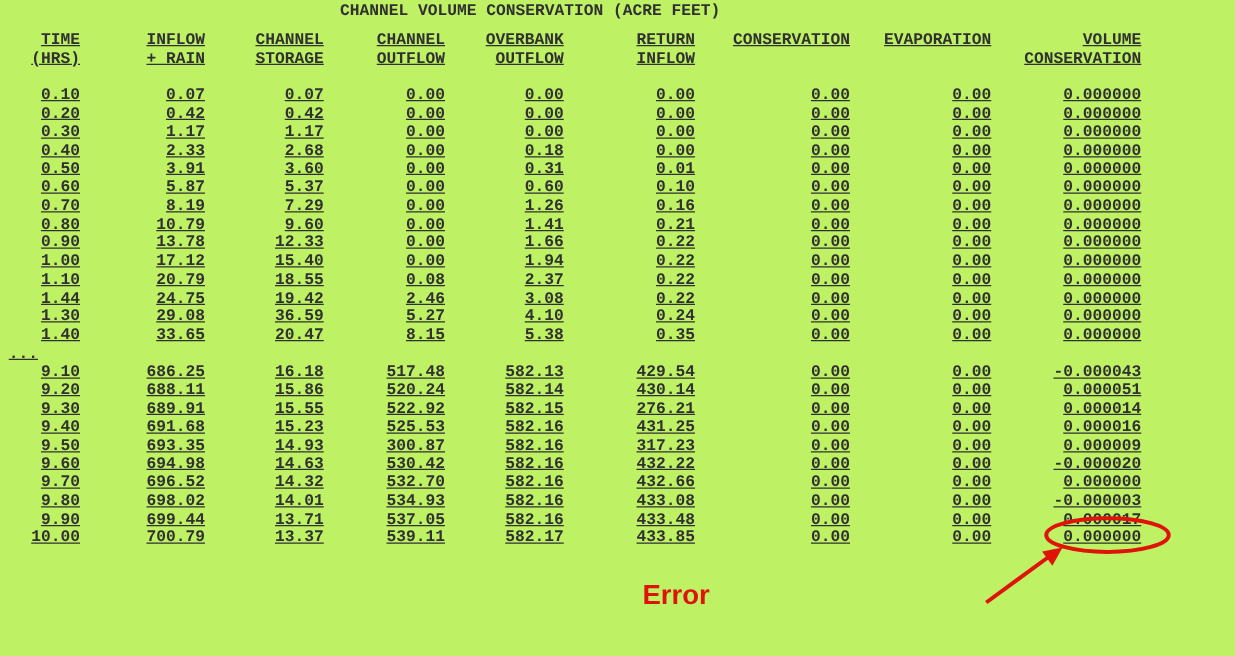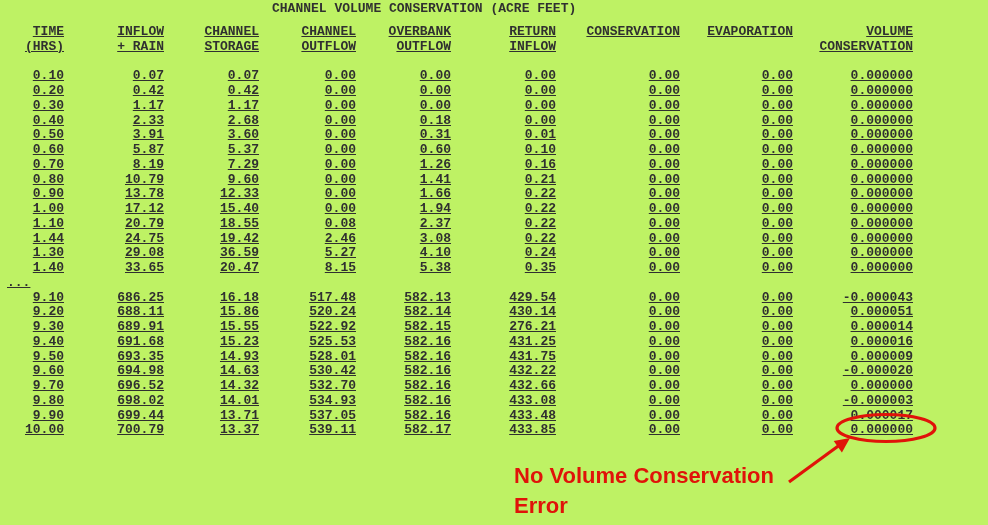--- a/index.html
+++ b/index.html
@@ -271,23 +271,23 @@
         <div class="cell">582.16</div>
         <div class="cell">431.25</div>
         <div class="cell">0.00</div>
         <div class="cell">0.00</div>
         <div class="cell">0.000016</div>
       </div>
       <div class="row">
         <div class="cell">9.50</div>
         <div class="cell">693.35</div>
         <div class="cell">14.93</div>
-        <div class="cell">528.01</div>
-        <div class="cell">582.16</div>
-        <div class="cell">431.75</div>
+        <div class="cell">300.87</div>
+        <div class="cell">582.16</div>
+        <div class="cell">317.23</div>
         <div class="cell">0.00</div>
         <div class="cell">0.00</div>
         <div class="cell">0.000009</div>
       </div>
       <div class="row">
         <div class="cell">9.60</div>
         <div class="cell">694.98</div>
         <div class="cell">14.63</div>
         <div class="cell">530.42</div>
         <div class="cell">582.16</div>
@@ -336,21 +336,20 @@
         <div class="cell">539.11</div>
         <div class="cell">582.17</div>
         <div class="cell">433.85</div>
         <div class="cell">0.00</div>
         <div class="cell">0.00</div>
         <div class="cell">0.000000</div>
       </div>
     </div>
 
   <div id="annotation">
-    <div>No Volume Conservation</div>
     <div>Error</div>
   </div>
 
   <svg id="overlay" viewBox="0 0 988 525" xmlns="http://www.w3.org/2000/svg">
     <ellipse cx="886" cy="428" rx="49" ry="13.5" fill="none" stroke="var(--red,#e01309)" stroke-width="3.2"></ellipse>
     <line x1="789" y1="482" x2="841" y2="444" stroke="var(--red,#e01309)" stroke-width="3.2"></line>
     <polygon points="850,438 841.9,452.5 833.7,441.1" fill="var(--red,#e01309)"></polygon>
   </svg>
 
 </div>

